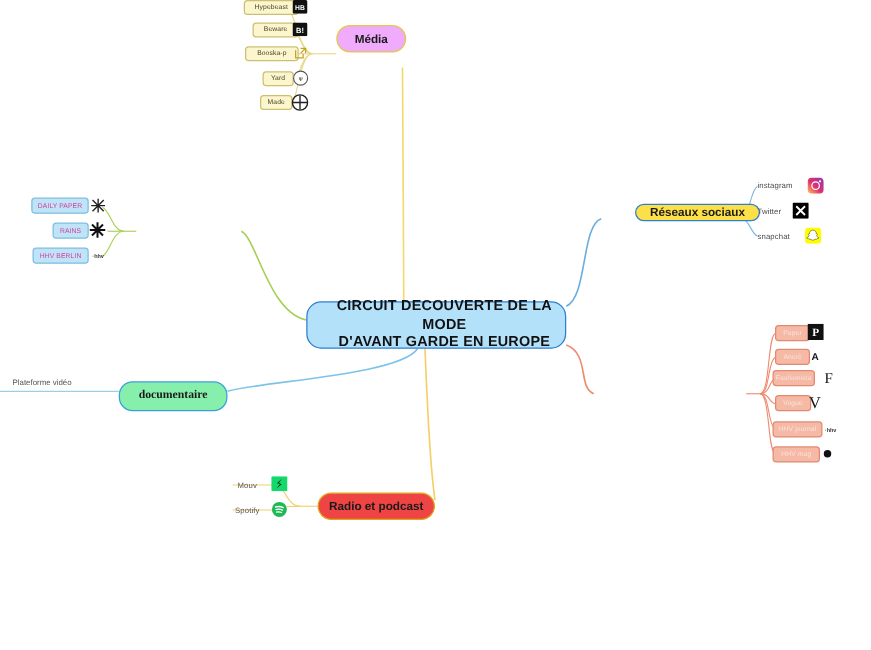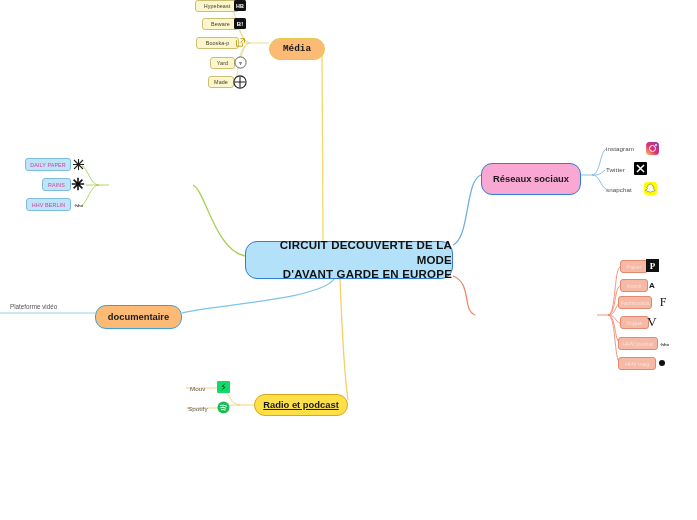--- a/index.html
+++ b/index.html
@@ -22,34 +22,34 @@
     white-space:pre-line;
     line-height:1.25;
   }
 
   
   .central{
     left:245px;top:241px;width:208px;height:38px;
     background:#b3e1fa;border:1.6px solid #2f7fd1;border-radius:12px;
     font-size:11.5px;font-weight:bold;color:#111;
     letter-spacing:.2px;
-    justify-content:flex-start;padding-left:13px;text-align:right;
+    justify-content:flex-start;padding-left:13px;text-align:center;
   }
 
   
   .branch{
     font-size:9.4px;font-weight:bold;color:#1a1a1a;
     border-radius:11px;border-width:1.3px;border-style:solid;
   }
-  .b-media{left:269px;top:38px;width:56px;height:22px;background:#fdba74;border-color:#e3c84a;font-family:Liberation Mono, monospace;}
+  .b-media{left:269px;top:20px;width:56px;height:22px;background:#f0abfc;border-color:#e3c84a;}
   .b-site{left:109px;top:173px;width:84px;height:24px;background:#cbed67;border-color:#8cbd1e;}
-  .b-social{left:481px;top:163px;width:100px;height:32px;background:#f9a8d4;border-color:#2f7fd1;}
+  .b-social{left:508px;top:163px;width:100px;height:14px;background:#fde047;border-color:#2f7fd1;}
   .b-journ{left:475px;top:303px;width:122px;height:24px;background:#f4a48e;border-color:#e2553a;}
-  .b-doc{left:95px;top:305px;width:87px;height:24px;background:#fdba74;border-color:#3aa0dd;}
-  .b-radio{left:254px;top:394px;width:94px;height:22px;background:#fde047;border-color:#e0a518;text-decoration:underline;}
+  .b-doc{left:95px;top:305px;width:87px;height:24px;background:#86efac;border-color:#3aa0dd;font-family:Liberation Serif, serif;}
+  .b-radio{left:254px;top:394px;width:94px;height:22px;background:#ef4444;border-color:#e0a518;}
 
   
   .leaf{
     position:absolute;box-sizing:border-box;
     display:flex;align-items:center;justify-content:center;
     font-size:5.4px;border-radius:3px;border-width:.9px;border-style:solid;
     letter-spacing:.1px;
   }
   .leaf-yellow{background:#fcf6cf;border-color:#cdbf71;color:#4a4326;}
   .leaf-blue{background:#bfe3f7;border-color:#7fbde0;color:#d13fa0;}

